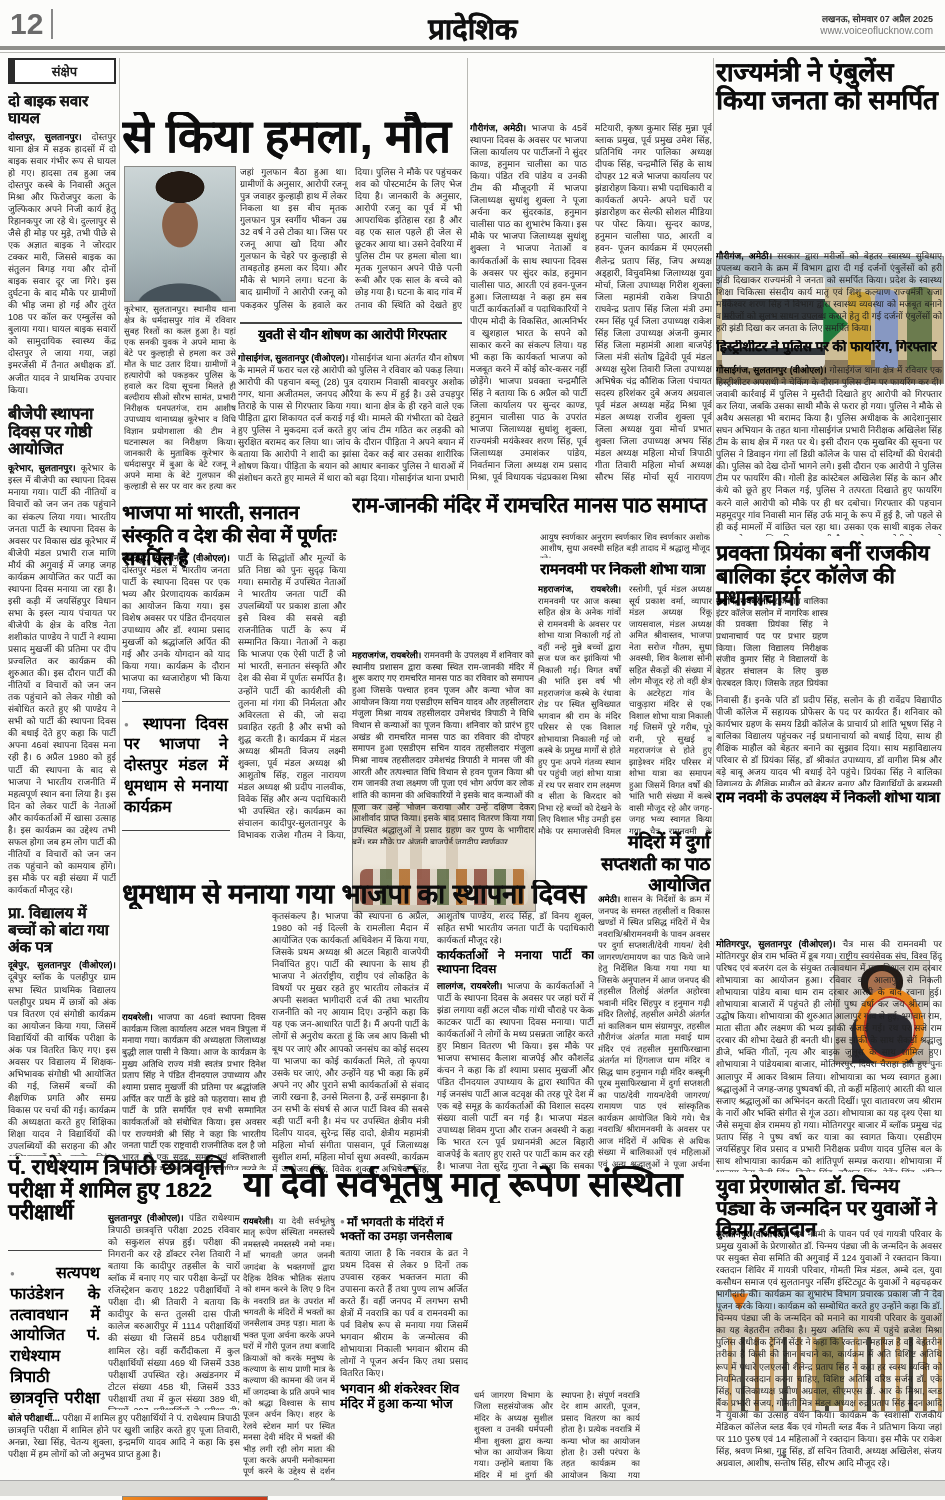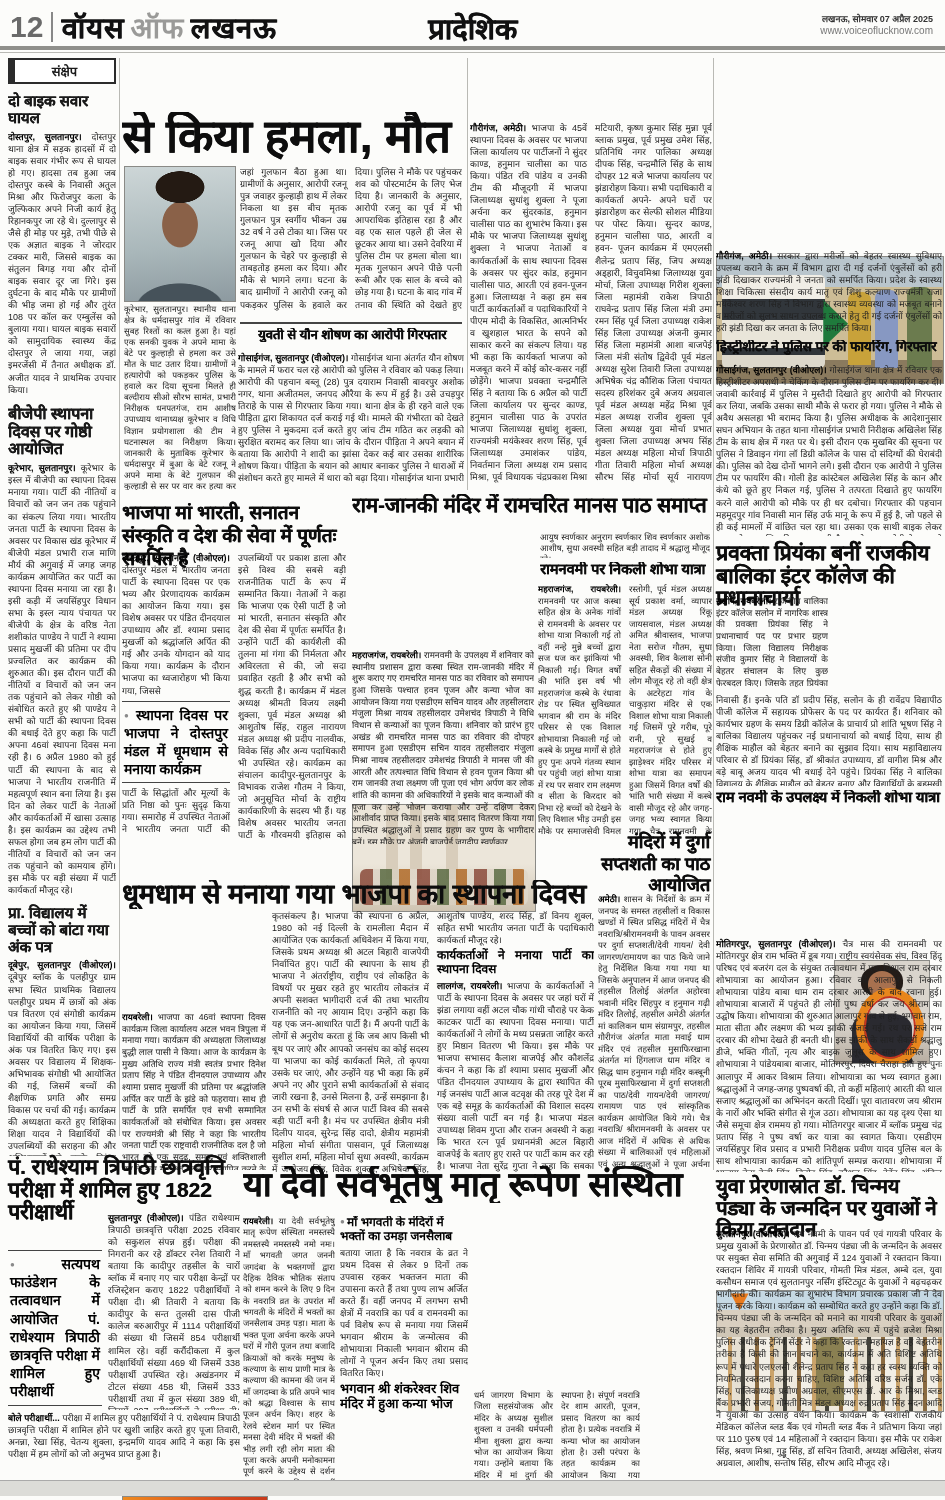--- a/index.html
+++ b/index.html
@@ -47,34 +47,33 @@
   .ph-priya .garl{left:22%;top:26%;width:56%;height:62%;border:8px solid #e8861c;border-radius:50%;box-shadow:0 0 0 2px #c8341e inset;background:transparent;}
   .ph-yatra{background:linear-gradient(180deg,#c6d9e4 0 16%,#d9cfc0 16% 30%,#cfc6b6 30%);}
   .ph-yatra .fl{left:6%;top:2%;width:8%;height:14%;background:#e87a1e;clip-path:polygon(0 0,100% 0,50% 100%);box-shadow:40px 4px 0 #e87a1e,120px 2px 0 #d8481e;}
   .ph-yatra .crowd{bottom:0;left:0;width:100%;height:62%;background:repeating-linear-gradient(90deg,#f2efe6 0 11px,#caa36a 11px 15px,#e6e0d2 15px 24px,#43423a 24px 28px,#efe9dd 28px 38px,#8a6a40 38px 42px);}
   .ph-yatra .pol{left:44%;bottom:4%;width:12%;height:58%;background:#8a8052;border-radius:8px 8px 0 0;}
   .ph-bjp{background:linear-gradient(180deg,#e0d8ca 0 100%);}
   .ph-bjp .ban{left:0;top:0;width:100%;height:36%;background:linear-gradient(90deg,#ef8a1e,#d8481e 70%,#c83a1a);}
   .caption{font-size:8.5px;line-height:1.3;text-align:justify;color:#222;overflow:hidden;}
   .sub-head{font-weight:700;font-size:12px;line-height:1.15;color:#000;}
   .bullet::before{content:"● ";color:#8a8a8a;font-size:8px;vertical-align:2px;}
-  .pullq{border-top:1.5px solid #444;border-bottom:1.5px solid #444;padding:4px 2px;margin:4px 0;font-weight:700;font-size:14px;line-height:1.3;color:#000;break-inside:avoid;}
+  .pullq{border-top:1.5px solid #444;border-bottom:1.5px solid #444;padding:12px 2px;margin:4px 0;font-weight:700;font-size:16px;line-height:1.3;color:#000;break-inside:avoid;font-family:Liberation Serif, serif;}
   .footer-band{position:absolute;left:0;width:945px;background:#dcdcd8;border-top:1px solid #aaa;border-b
 ottom:2px dashed #999;}
 </style>
 </head>
 <body>
 
 <div class="page">
 
   <div class="abs" style="left:0;top:0;width:945px;height:46px;">
     <div class="abs" style="left:10px;top:7px;display:flex;align-items:center;">
       <span class="mast-num">12</span>
       <span class="mast-sep"></span>
-      <span class="mast-name"><span>वॉयस</span><span class="lite">ऑफ</span><span>लखनऊ</span></span>
     </div>
     <div class="abs section-title" style="left:0;top:8px;width:945px;text-align:center;">प्रादेशिक</div>
     <div class="abs" style="right:12px;top:12px;">
       <div class="date-line">लखनऊ, सोमवार 07 अप्रैल 2025</div>
       <div class="site">www.voiceoflucknow.com</div>
     </div>
   </div>
   <div class="abs" style="left:0;top:46px;width:945px;height:4px;background:#8f8f8b;"></div>
   <div class="abs" style="left:0;top:52px;width:945px;height:1px;background:#b9b9b4;"></div>
 
@@ -97,20 +96,21 @@
   <div class="abs caption" style="left:124px;top:304px;width:112px;height:186px;"><span class="dl">कूरेभार, सुलतानपुर।</span> <span>स्थानीय थाना क्षेत्र के धर्मदासपुर गांव में रविवार सुबह रिश्तों का कत्ल हुआ है। यहां एक सनकी युवक ने अपने मामा के बेटे पर कुल्हाड़ी से हमला कर उसे मौत के घाट उतार दिया। ग्रामीणों ने हत्यारोपी को पकड़कर पुलिस के हवाले कर दिया सूचना मिलते ही बल्दीराय सीओ सौरभ सामंत, प्रभारी निरीक्षक धनपतगंज, राम आशीष उपाध्याय थानाध्यक्ष कूरेभार व विधि विज्ञान प्रयोगशाला की टीम ने घटनास्थल का निरीक्षण किया। जानकारी के मुताबिक कूरेभार के धर्मदासपुर में बुआ के बेटे रजनू ने अपने मामा के बेटे गुलफान की कुल्हाड़ी से सर पर वार कर हत्या कर दी। घटना सुबह के समय बाग में हुई,</span></div>
   <div class="abs btxt cols2" style="left:240px;top:166px;width:222px;height:150px;">जहां गुलफान बैठा हुआ था। ग्रामीणों के अनुसार, आरोपी रजनू पुत्र जवाहर कुल्हाड़ी हाथ में लेकर निकला था इस बीच मृतक गुलफान पुत्र स्वर्गीय भीकन उम्र 32 वर्ष ने उसे टोका था। जिस पर रजनू आपा खो दिया और गुलफान के चेहरे पर कुल्हाड़ी से ताबड़तोड़ हमला कर दिया। और मौके से भागने लगा। घटना के बाद ग्रामीणों ने आरोपी रजनू को पकड़कर पुलिस के हवाले कर दिया। पुलिस ने मौके पर पहुंचकर शव को पोस्टमार्टम के लिए भेज दिया है। जानकारी के अनुसार, आरोपी रजनू का पूर्व में भी आपराधिक इतिहास रहा है और वह एक साल पहले ही जेल से छूटकर आया था। उसने देवरिया में पुलिस टीम पर हमला बोला था। मृतक गुलफान अपने पीछे पत्नी रूबी और एक साल के बच्चे को छोड़ गया है। घटना के बाद गांव में तनाव की स्थिति को देखते हुए भारी पुलिस बल तैनात कर दिया गया है। धर्मदासपुर गांव को छावनी में तब्दील कर दिया गया है। थानाध्यक्ष शारदेंदु दुबे ने बताया कि मृतक के भाई मनन की तहरीर पर रजनू के खिलाफ मुकदमा दर्जकर विधिक कार्यवाही की जा रही है।</div>
 
   <div class="hrline" style="left:240px;top:322px;width:222px;height:2px;"></div>
 
   <div class="abs hl fit" style="left: 258px; top: 328px; width: 224px; font-size: 13px;">युवती से यौन शोषण का आरोपी गिरफ्तार</div>
   <div class="abs btxt" style="left:238px;top:352px;width:226px;height:134px;"><span class="dl">गोसाईगंज, सुलतानपुर (वीओएल)।</span> <span>गोसाईगंज थाना अंतर्गत यौन शोषण के मामले में फरार चल रहे आरोपी को पुलिस ने रविवार को पकड़ लिया। आरोपी की पहचान बब्लू (28) पुत्र दयाराम निवासी बावरपुर अशोक नगर, थाना अजीतमल, जनपद औरैया के रूप में हुई है। उसे उचड़पुर तिराहे के पास से गिरफ्तार किया गया। थाना क्षेत्र के ही रहने वाले एक पीड़िता द्वारा शिकायत दर्ज कराई गई थी। मामले की गंभीरता को देखते हुए पुलिस ने मुकदमा दर्ज करते हुए जांच टीम गठित कर लड़की को सुरक्षित बरामद कर लिया था। जांच के दौरान पीड़िता ने अपने बयान में बताया कि आरोपी ने शादी का झांसा देकर कई बार उसका शारीरिक शोषण किया। पीड़िता के बयान को आधार बनाकर पुलिस ने धाराओं में संशोधन करते हुए मामले में धारा को बढ़ा दिया। गोसाईगंज थाना प्रभारी अखिलेश सिंह ने बताया कि आरोपी की गिरफ्तार कर जेल भेजने की कार्यवाही की जा रही है।</span></div>
 
   <div class="abs btxt cols2" style="left:470px;top:122px;width:242px;height:366px;"><span class="dl">गौरीगंज, अमेठी।</span> <span>भाजपा के 45वें स्थापना दिवस के अवसर पर भाजपा जिला कार्यालय पर पार्टीजनों ने सुंदर काण्ड, हनुमान चालीसा का पाठ किया। पंडित रवि पांडेय व उनकी टीम की मौजूदगी में भाजपा जिलाध्यक्ष सुधांशु शुक्ला ने पूजा अर्चना कर सुंदरकांड, हनुमान चालीसा पाठ का शुभारंभ किया। इस मौके पर भाजपा जिलाध्यक्ष सुधांशु शुक्ला ने भाजपा नेताओं व कार्यकर्ताओं के साथ स्थापना दिवस के अवसर पर सुंदर कांड, हनुमान चालीसा पाठ, आरती एवं हवन-पूजन हुआ। जिलाध्यक्ष ने कहा हम सब पार्टी कार्यकर्ताओं व पदाधिकारियों ने पीएम मोदी के विकसित, आत्मनिर्भर व खुशहाल भारत के सपने को साकार करने का संकल्प लिया। यह भी कहा कि कार्यकर्ता भाजपा को मजबूत करने में कोई कोर-कसर नहीं छोड़ेंगे। भाजपा प्रवक्ता चन्द्रमौलि सिंह ने बताया कि 6 अप्रैल को पार्टी जिला कार्यालय पर सुन्दर काण्ड, हनुमान चालीसा पाठ के उपरांत भाजपा जिलाध्यक्ष सुधांशु शुक्ला, राज्यमंत्री मयंकेश्वर शरण सिंह, पूर्व जिलाध्यक्ष उमाशंकर पांडेय, निवर्तमान जिला अध्यक्ष राम प्रसाद मिश्रा, पूर्व विधायक चंद्रप्रकाश मिश्रा मटियारी, कृष्ण कुमार सिंह मुन्ना पूर्व ब्लाक प्रमुख, पूर्व प्रमुख उमेश सिंह, प्रतिनिधि नगर पालिका अध्यक्ष दीपक सिंह, चन्द्रमौलि सिंह के साथ दोपहर 12 बजे भाजपा कार्यालय पर झंडारोहण किया। सभी पदाधिकारी व कार्यकर्ता अपने- अपने घरों पर झंडारोहण कर सेल्फी सोशल मीडिया पर पोस्ट किया। सुन्दर काण्ड, हनुमान चालीसा पाठ, आरती व हवन- पूजन कार्यक्रम में एमएलसी शैलेन्द्र प्रताप सिंह, जिप अध्यक्ष अड्हारी, विचुवमिश्रा जिलाध्यक्ष युवा मोर्चा, जिला उपाध्यक्ष गिरीश शुक्ला जिला महामंत्री राकेश त्रिपाठी राघवेन्द्र प्रताप सिंह जिला मंत्री उमा रमन सिंह पूर्व जिला उपाध्यक्ष राकेश सिंह जिला उपाध्यक्ष अंजनी कुमार सिंह जिला महामंत्री आशा बाजपेई जिला मंत्री संतोष द्विवेदी पूर्व मंडल अध्यक्ष सुरेश तिवारी जिला उपाध्यक्ष अभिषेक चंद्र कौशिक जिला पंचायत सदस्य हरिशंकर दुबे अजय अग्रवाल पूर्व मंडल अध्यक्ष महेंद्र मिश्रा पूर्व मंडल अध्यक्ष राजीव शुक्ला पूर्व जिला अध्यक्ष युवा मोर्चा प्रभात शुक्ला जिला उपाध्यक्ष अभय सिंह मंडल अध्यक्ष महिला मोर्चा त्रिपाठी गीता तिवारी महिला मोर्चा अध्यक्ष सौरभ सिंह मोर्चा सूर्य नारायण तिवारी, अतुल विक्रम सिंह अजय सिंह मंडल अध्यक्ष मनोज सिंह गोपाल कौशल मंडल अध्यक्ष राम अरुण मिश्रा आदि मौजूद रहे।</span></div>
 
+  <div class="abs hl" style="left:716px;top:58px;width:226px;font-size:26px;">राज्यमंत्री ने एंबुलेंस किया जनता को समर्पित</div>
   <div class="abs photo ph-amb" style="left:716px;top:120px;width:226px;height:126px;">
       <i class="van"></i>
       <i class="flag"></i>
       <i class="p1"></i>
       <i class="p2"></i>
       <i class="p3"></i>
     </div>
   <div class="abs btxt" style="left:716px;top:250px;width:226px;height:86px;"><span class="dl">गौरीगंज, अमेठी।</span> <span>सरकार द्वारा मरीजों को बेहतर स्वास्थ्य सुविधाए उपलब्ध कराने के क्रम में विभाग द्वारा दी गई दर्जनों एंबुलेंसों को हरी झंडी दिखाकर राज्यमंत्री ने जनता को समर्पित किया। प्रदेश के स्वास्थ्य शिक्षा चिकित्सा संसदीय कार्य मातृ एवं शिशु कल्याण राज्यमंत्री राजा मयंकेश्वर शरण सिंह ने विभाग द्वारा स्वास्थ्य व्यवस्था को मजबूत बनाने व मरीजों को सुलभ साधन उपलब्ध कराने हेतु दी गई दर्जनों एंबुलेंसों को हरी झंडी दिखा कर जनता के लिए समर्पित किया।</span></div>
 
   <div class="abs hl fit" style="left: 716px; top: 340px; width: 226px; font-size: 13.5px;">हिस्ट्रीशीटर ने पुलिस पर की फायरिंग, गिरफ्तार</div>

